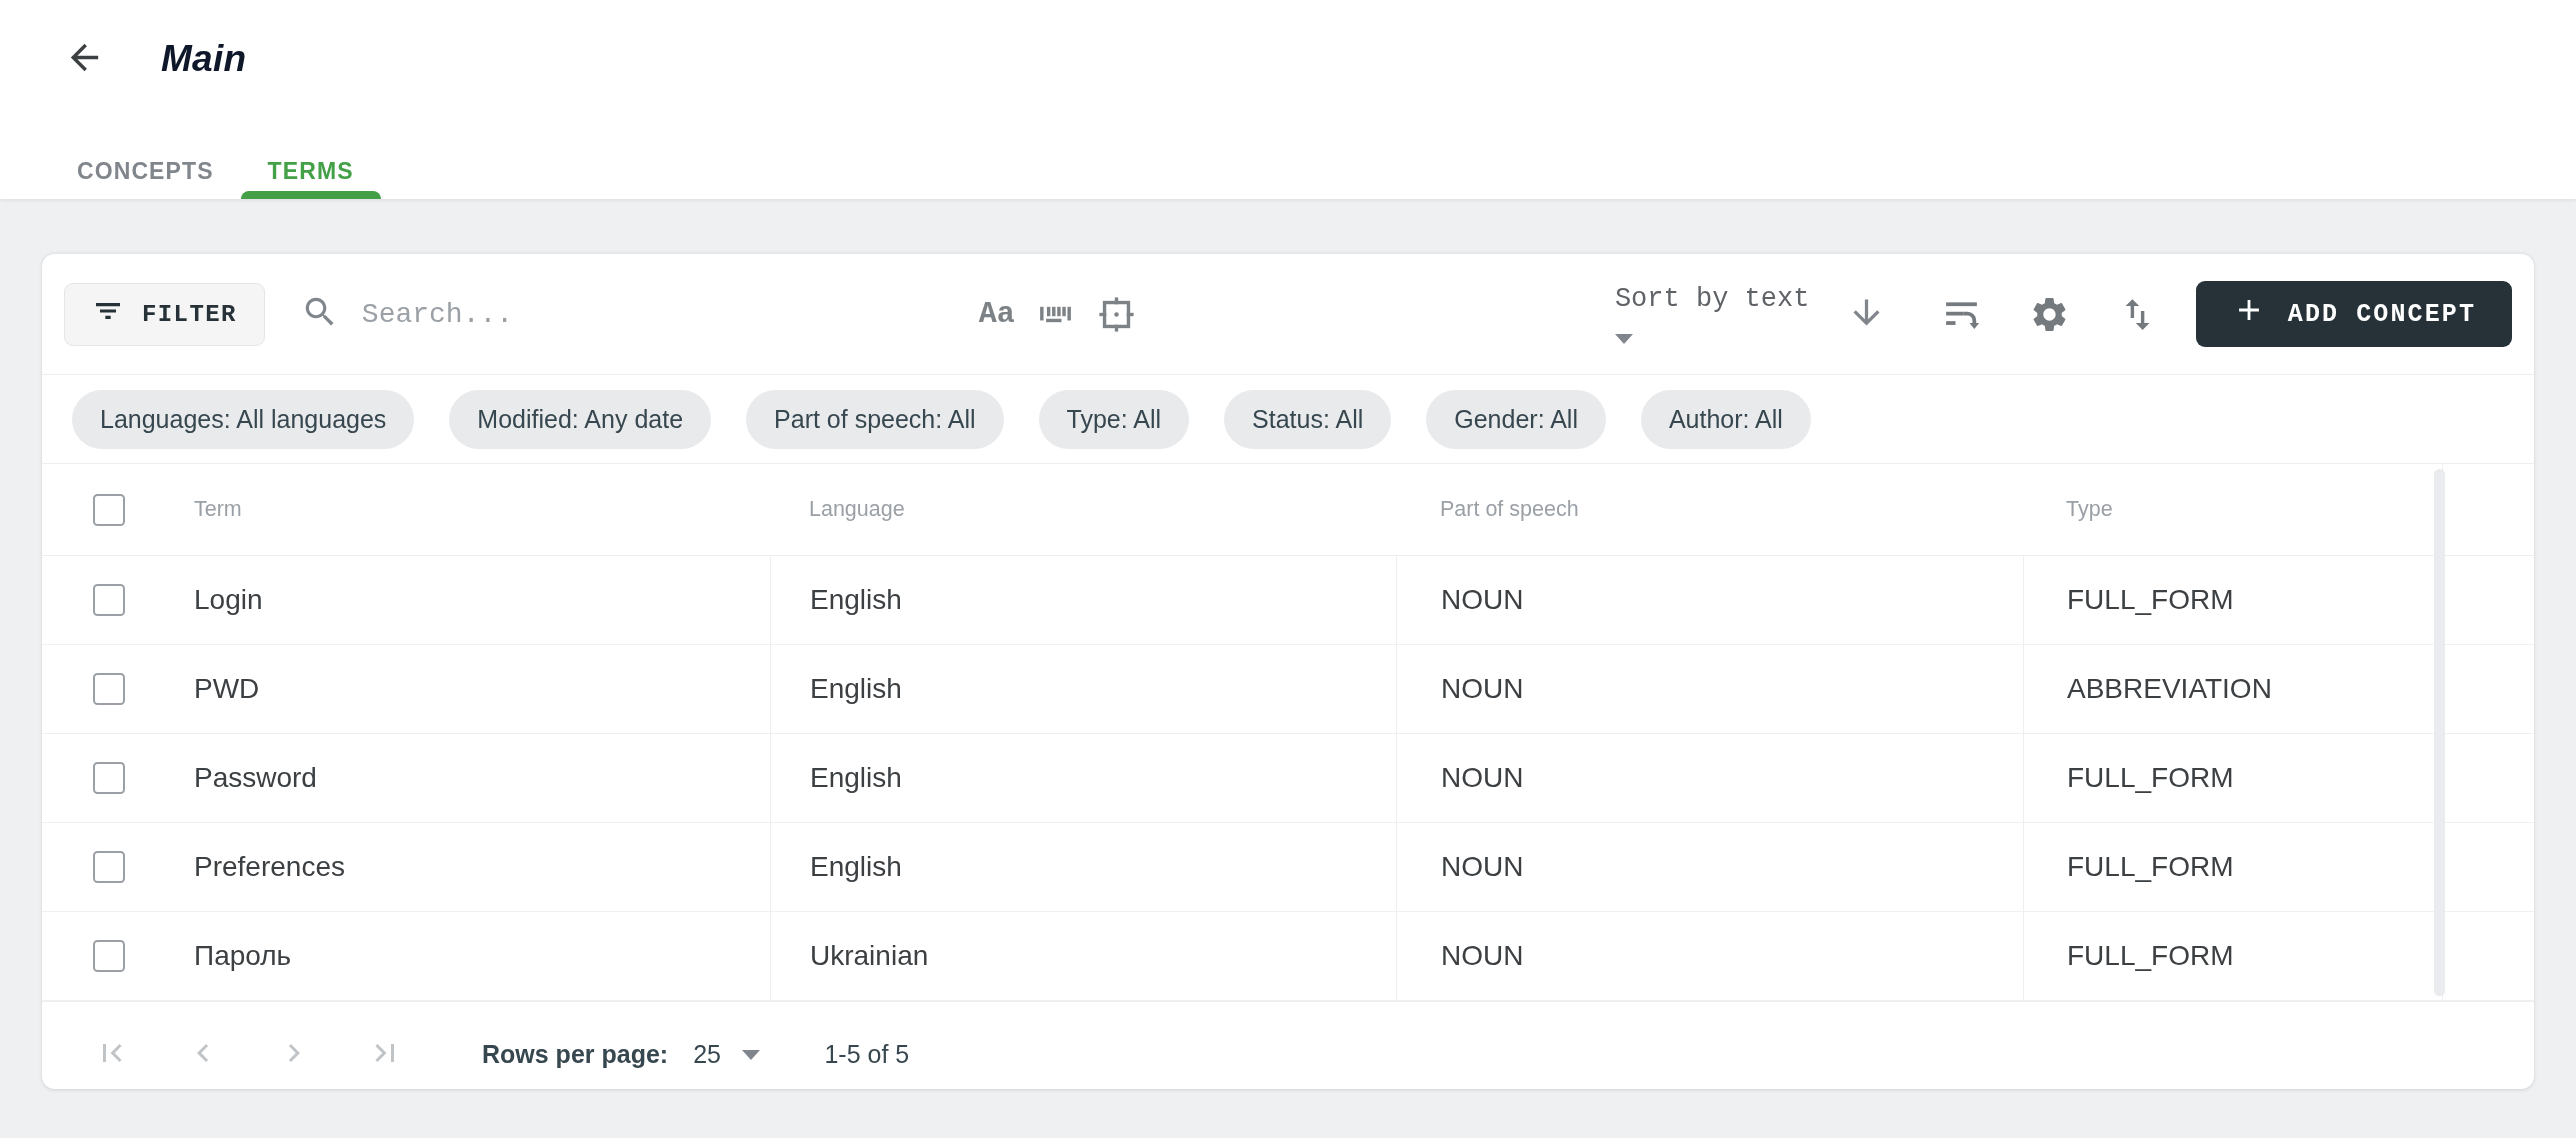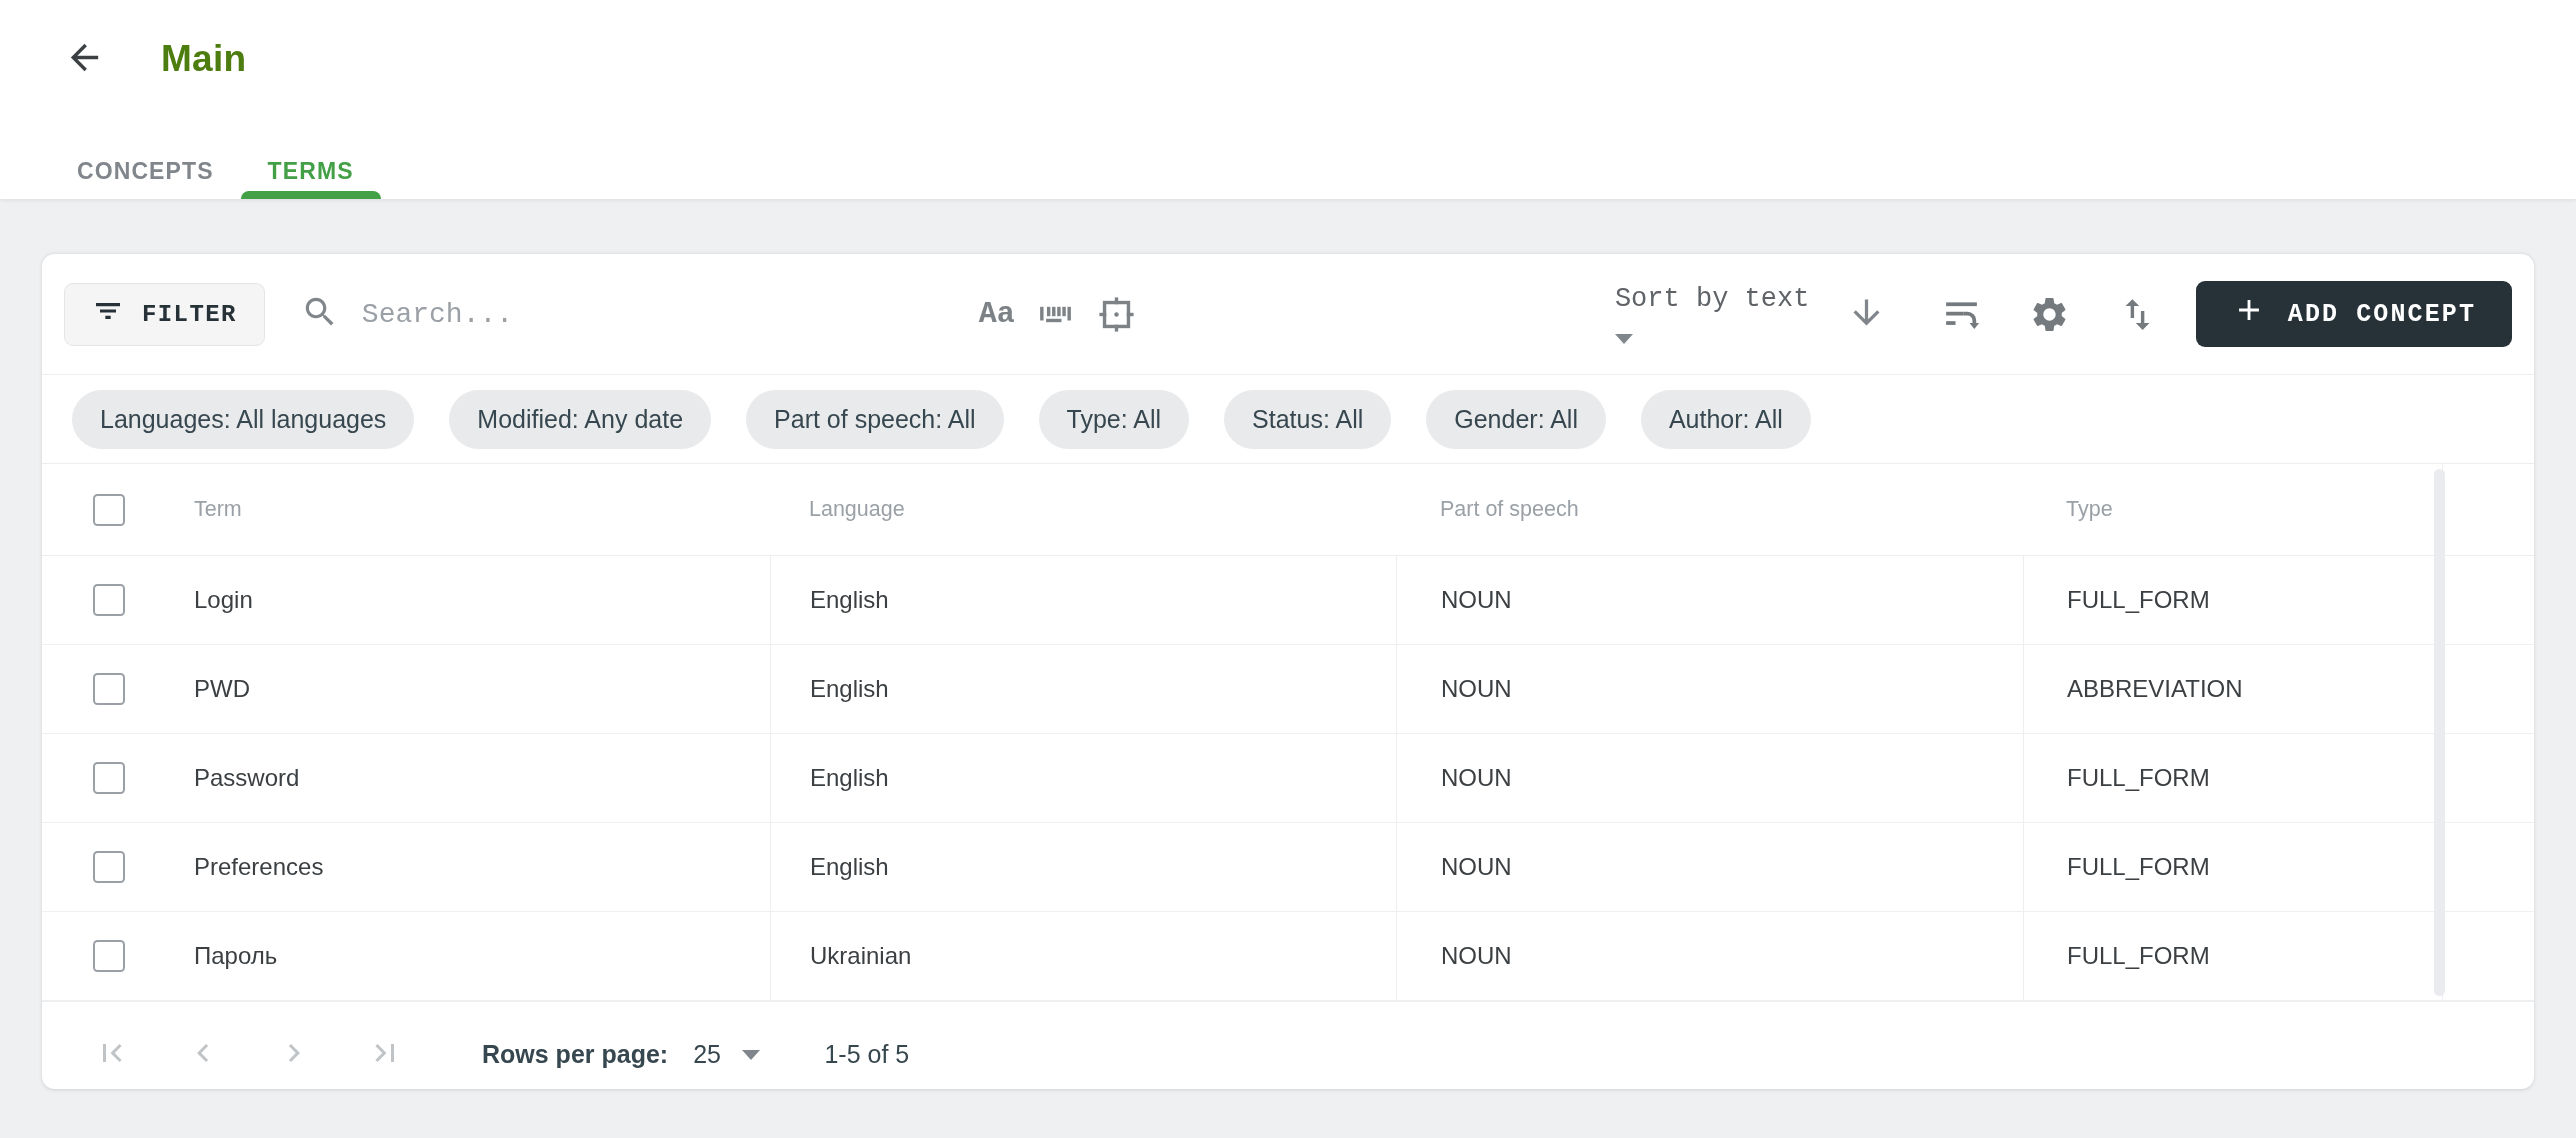--- a/index.html
+++ b/index.html
@@ -5,21 +5,21 @@
   * { margin:0; padding:0; box-sizing:border-box; }
   html,body { width:2576px; height:1139px; overflow:hidden; }
   body { font-family:"Liberation Sans","DejaVu Sans",sans-serif; background:#eff0f2; color:#3c4043; }
 
   
   .app-header { position:relative; background:#ffffff; height:199px;
                 box-shadow:0 1.8px 3.6px rgba(60,64,67,.10); }
   .title-row { display:flex; align-items:center; gap:52px; padding:34px 0 0 59px; }
   .back-btn { width:50px; height:50px; display:flex; align-items:center; justify-content:center;
               background:none; border:none; cursor:pointer; }
-  .page-title { font-size:37px; font-weight:700; color:#4d7c0f; letter-spacing:0.3px; }
+  .page-title { font-size:37px; font-weight:700; color:#0f172a; letter-spacing:0.3px;font-style:italic; }
   .tabs-row { position:absolute; left:50px; bottom:0; display:flex; }
   .tab { position:relative; height:55px; display:flex; align-items:center; padding:0 27px;
          font-size:23px; font-weight:700; letter-spacing:1.1px; color:#80868b;
          background:none; border:none; cursor:pointer; }
   .tab.active { color:#43a047; }
   .tab-indicator { position:absolute; left:0; right:0; bottom:0; height:8px;
                    background:#43a047; border-radius:8px 8px 0 0; }
 
   
   .content { padding:55px 42px 0 42px; }
@@ -56,21 +56,21 @@
   
   .chips-row { height:90px; flex:0 0 auto; display:flex; align-items:center; gap:35px;
                padding:0 30px; border-top:1.8px solid #eceef0; border-bottom:1.8px solid #eceef0; }
   .chip { background:#e9eaec; border-radius:30px; height:59px; display:flex; align-items:center;
           padding:0 28px; font-size:25px; color:#37474f; white-space:nowrap; cursor:pointer; }
 
   
   .table-area { position:relative; flex:1; display:flex; flex-direction:column; }
   .thead { height:92px; display:flex; align-items:center; font-size:21.5px; color:#9aa0a6;
            border-bottom:1.8px solid #eceef0; }
-  .trow { height:89px; display:flex; align-items:stretch; font-size:24px; color:#3c4043;
+  .trow { height:89px; display:flex; align-items:stretch; font-size:28px; color:#3c4043;
           border-bottom:1.8px solid #eef0f1; cursor:pointer; }
   .trow:last-child { border-bottom:none; }
   .cell { display:flex; align-items:center; height:100%; }
   .col-term { width:728px; padding-left:51px; gap:69px; }
   .col-lang { width:626px; padding-left:39px; }
   .col-pos  { width:627px; padding-left:44px; }
   .col-type { width:419px; padding-left:43px; }
   .col-gutter { flex:1; }
   .trow .cell + .cell { border-left:1.8px solid #eceef0; }
   .thead .col-gutter { border-left:1.8px solid #eceef0; }

